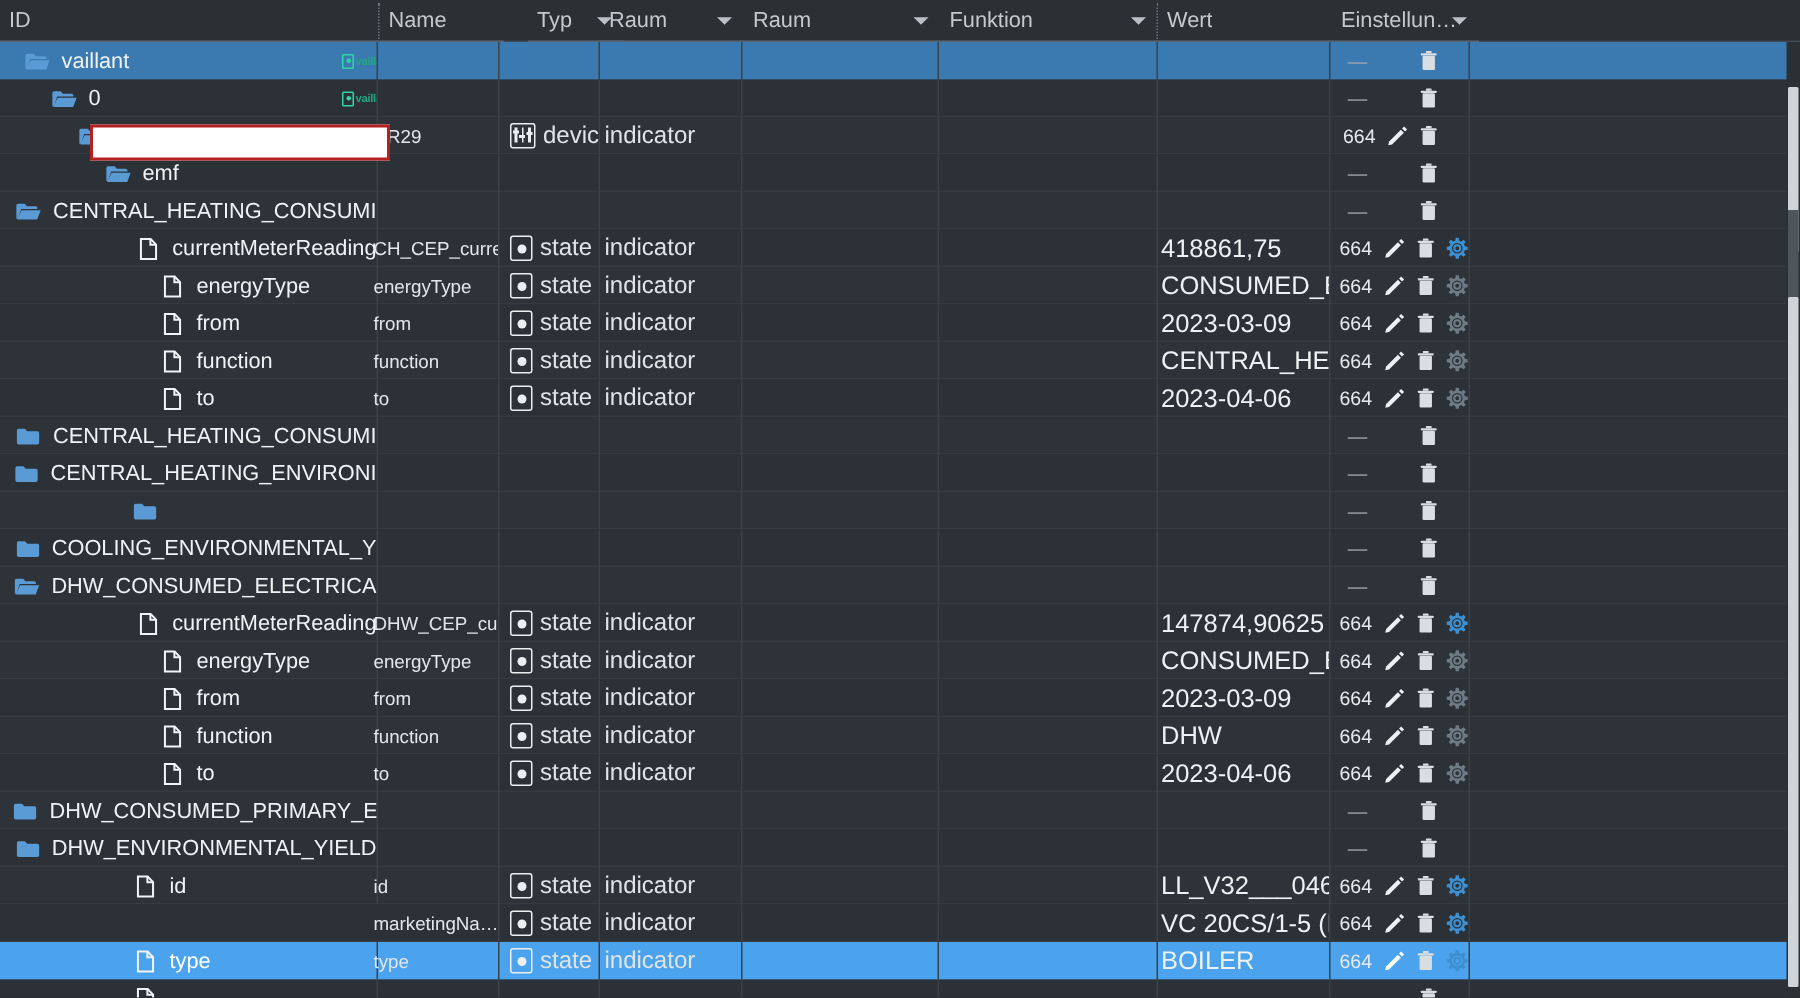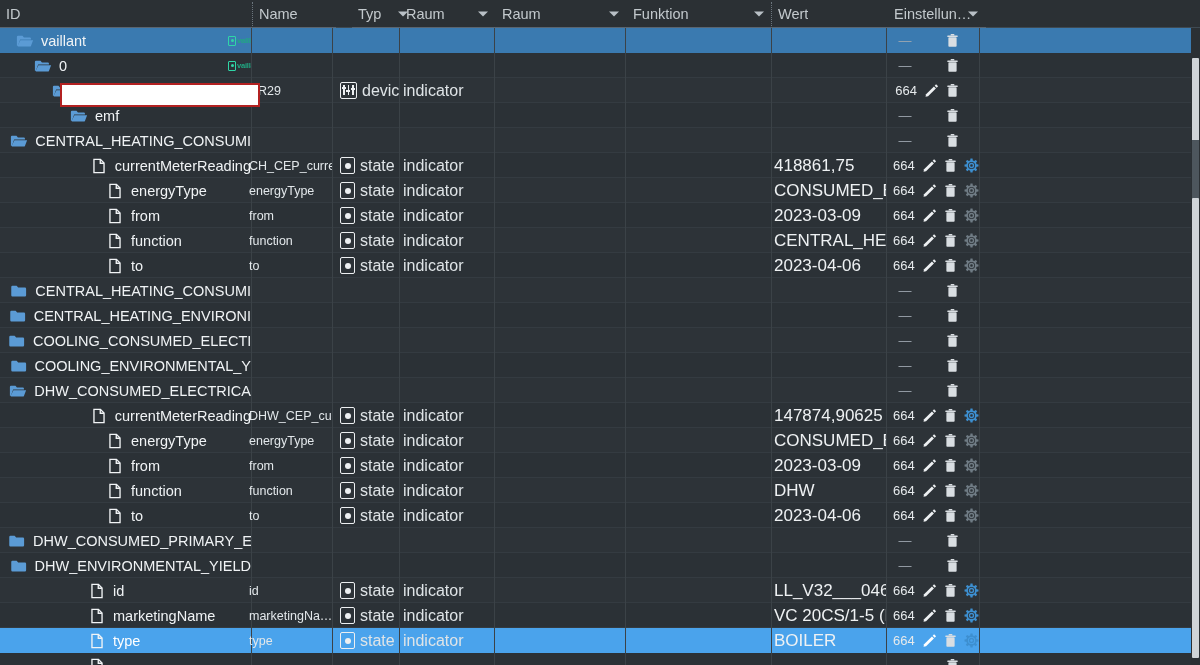--- a/index.html
+++ b/index.html
@@ -647,21 +647,20 @@
           </svg>
         </div>
         <div class="cell c-last"></div>
       </div>
       <div class="row">
         <div class="cell c-id sep">
           <span style="display:inline-block;width:80px"></span>
           <svg class="ico" viewBox="0 0 20 20">
             <path d="M1.4 5.6 A1.3 1.3 0 0 1 2.7 4.3 H7.4 L9.1 6.2 H16.6 A1.3 1.3 0 0 1 17.9 7.5 V14.7 A1.3 1.3 0 0 1 16.6 16 H2.7 A1.3 1.3 0 0 1 1.4 14.7 Z" fill="#5b9bd5"></path>
           </svg>
-          <span class="idlabel">COOLING_CONSUMED_ELECTI</span>
         </div>
         <div class="cell c-name sep">
           <span class="txt-nm"></span>
         </div>
         <div class="cell c-typ sep"></div>
         <div class="cell c-rolle sep">
           <span class="txt-sm"></span>
         </div>
         <div class="cell c-raum sep"></div>
         <div class="cell c-funk sep"></div>
@@ -1062,28 +1061,20 @@
             <rect x="6.0" y="1.1" width="4.0" height="1.6" rx="0.4" fill="#d9dee2"></rect>
           </svg>
           <svg class="act" viewBox="0 0 16 16">
             <path fill="#3d8fd0" d="M8 5.1 A2.9 2.9 0 1 0 8 10.9 A2.9 2.9 0 1 0 8 5.1 Z M8 6.6 A1.4 1.4 0 1 1 8 9.4 A1.4 1.4 0 1 1 8 6.6 Z"></path>
             <path fill="#3d8fd0" d="M6.9 0.6 h2.2 l0.3 2.0 1.5 0.65 1.6 -1.25 1.55 1.55 -1.25 1.6 0.65 1.5 2.0 0.3 v2.2 l-2.0 0.3 -0.65 1.5 1.25 1.6 -1.55 1.55 -1.6 -1.25 -1.5 0.65 -0.3 2.0 h-2.2 l-0.3 -2.0 -1.5 -0.65 -1.6 1.25 -1.55 -1.55 1.25 -1.6 -0.65 -1.5 -2.0 -0.3 v-2.2 l2.0 -0.3 0.65 -1.5 -1.25 -1.6 1.55 -1.55 1.6 1.25 1.5 -0.65 Z M8 4.2 A3.8 3.8 0 1 0 8 11.8 A3.8 3.8 0 1 0 8 4.2 Z"></path>
           </svg>
         </div>
         <div class="cell c-last"></div>
       </div>
       <div class="row alt">
-        <div class="cell c-id sep">
-          <span style="display:inline-block;width:80px"></span>
-          <svg class="ico" viewBox="0 0 20 20">
-            <path d="M4.4 2.6 H11.6 L15.6 6.7 V17.4 H4.4 Z" fill="none" stroke="#f1f4f6" stroke-width="1.5"></path>
-            <path d="M11.4 2.8 V6.9 H15.5" fill="none" stroke="#f1f4f6" stroke-width="1.5"></path>
-          </svg>
-          <span class="idlabel">marketingName</span>
-        </div>
         <div class="cell c-name sep">
           <span class="txt-nm">marketingNa…</span>
         </div>
         <div class="cell c-typ sep">
           <span class="statebox">
             <i></i>
           </span>
           <span class="txt-sm">state</span>
         </div>
         <div class="cell c-rolle sep">

